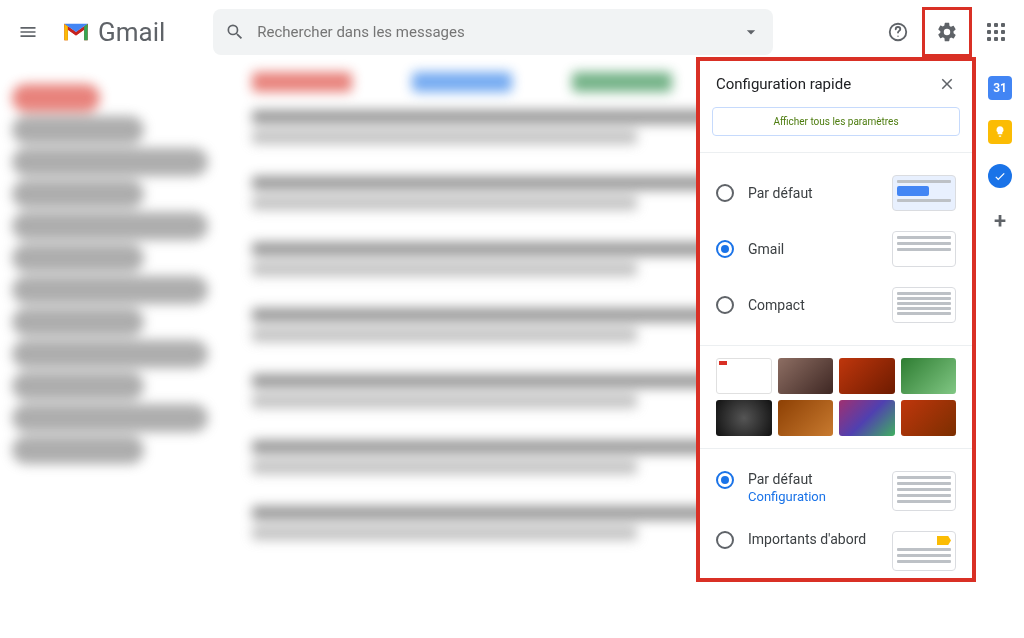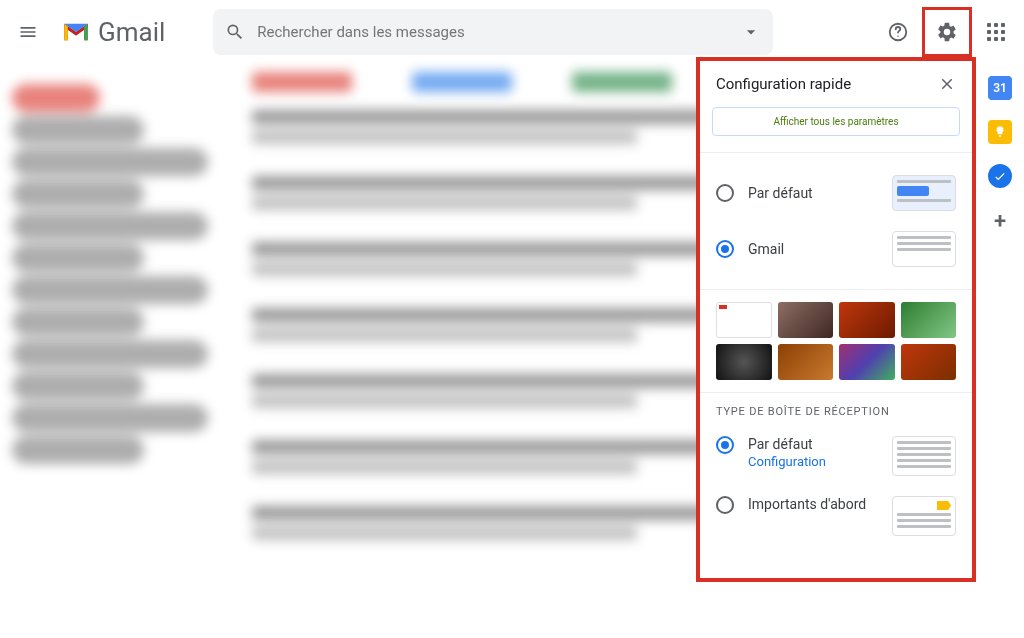--- a/index.html
+++ b/index.html
@@ -238,38 +238,48 @@
           </div>
           <div class="radio-row">
             <div class="radio checked"></div>
             <div class="label">Gmail</div>
             <div class="density-preview">
               <div class="dp-line"></div>
               <div class="dp-line"></div>
               <div class="dp-line"></div>
             </div>
           </div>
+          <div class="radio-row">
+            <div class="radio"></div>
+            <div class="label">Compact</div>
+            <div class="density-preview" style="gap: 2px;">
+              <div class="dp-line"></div>
+              <div class="dp-line"></div>
+              <div class="dp-line"></div>
+              <div class="dp-line"></div>
+              <div class="dp-line"></div>
+            </div>
+          </div>
         </div>
     </div>
 
     <div class="section">
       <div class="themes-grid" id="themes-grid">
           <div class="theme-thumb t1"></div>
           <div class="theme-thumb t2"></div>
           <div class="theme-thumb t3"></div>
           <div class="theme-thumb t4"></div>
           <div class="theme-thumb t5"></div>
           <div class="theme-thumb t6"></div>
           <div class="theme-thumb t7"></div>
           <div class="theme-thumb t8"></div>
         </div>
     </div>
 
     <div class="section">
-      <div class="section-label">TYPE DE BOÎTE DE RÉCEPTION</div>
       <div id="inbox-rows">
           <div class="inbox-row">
             <div class="radio checked"></div>
             <div class="labels">
               <div class="label">Par défaut</div>
               <div class="customize-link">Configuration</div>
             </div>
             <div class="inbox-preview">
               <div class="ip-line"></div>
               <div class="ip-line"></div>

